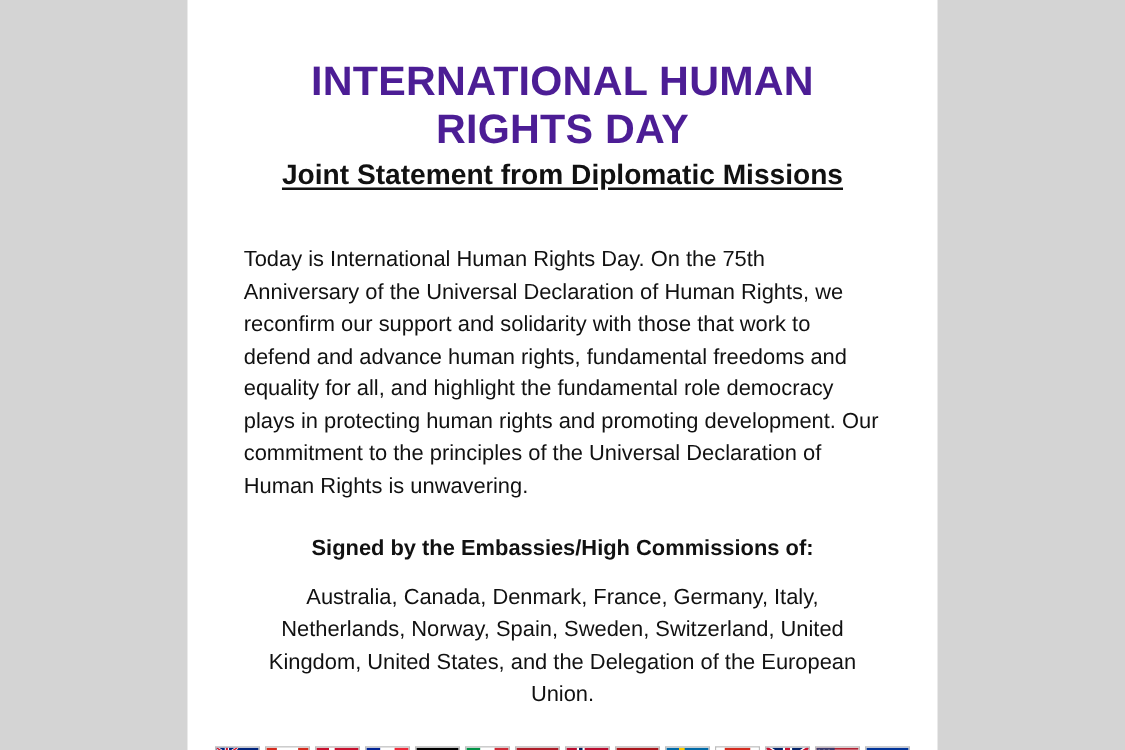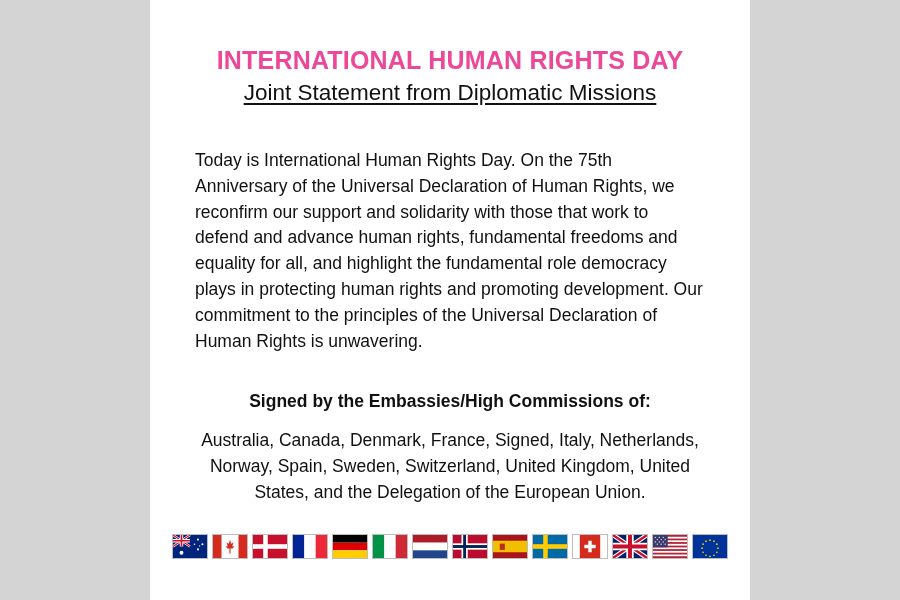--- a/index.html
+++ b/index.html
@@ -24,52 +24,52 @@
     width: 600px;
     height: 600px;
     background: #ffffff;
     box-sizing: border-box;
     padding: 34px 44px 0 44px;
     display: flex;
     flex-direction: column;
     align-items: center;
   }
   .title {
-    font-size: 25px;
+    font-size: 33px;
     font-weight: bold;
     letter-spacing: 0.2px;
-    color: #ec4899;
-    text-align: right;
+    color: #4c1d95;
+    text-align: center;
     line-height: 1.15;
     margin: 12px 0 4px 0;
   }
   .subtitle {
     font-size: 22.5px;
-    font-weight: normal;
+    font-weight: bold;
     color: #111111;
     text-align: right;
     text-decoration: underline;
     text-underline-offset: 3px;
     line-height: 1.2;
     margin: 0 0 8px 0;
   }
   .body-text {
     font-size: 17.5px;
     color: #111111;
     text-align: left;
     line-height: 1.48;
     margin-top: 34px;
     max-width: 510px;
   }
   .signed-heading {
     font-size: 17.5px;
     font-weight: bold;
     color: #111111;
     text-align: center;
-    margin-top: 36px;
+    margin-top: 26px;
   }
   .signatories {
     font-size: 17.5px;
     color: #111111;
     text-align: center;
     line-height: 1.48;
     margin-top: 16px;
     max-width: 505px;
   }
   .flags {
@@ -98,21 +98,21 @@
   <div class="sheet">
 
     <div class="title">INTERNATIONAL HUMAN RIGHTS DAY</div>
 
     <div class="subtitle">Joint Statement from Diplomatic Missions</div>
 
     <div class="body-text">Today is International Human Rights Day. On the 75th Anniversary of the Universal Declaration of Human Rights, we reconfirm our support and solidarity with those that work to defend and advance human rights, fundamental freedoms and equality for all, and highlight the fundamental role democracy plays in protecting human rights and promoting development.  Our commitment to the principles of the Universal Declaration of Human Rights is unwavering.</div>
 
     <div class="signed-heading">Signed by the Embassies/High Commissions of:</div>
 
-    <div class="signatories">Australia, Canada, Denmark, France, Signed, Italy, Netherlands, Norway, Spain, Sweden, Switzerland, United Kingdom, United States, and the Delegation of the European Union.</div>
+    <div class="signatories">Australia, Canada, Denmark, France, Germany, Italy, Netherlands, Norway, Spain, Sweden, Switzerland, United Kingdom, United States, and the Delegation of the European Union.</div>
 
     <div class="flags">
 
       <span class="flag">
         <svg viewBox="0 0 60 40" preserveAspectRatio="none">
           <rect width="60" height="40" fill="#00247d"></rect>
           <g>
             <rect width="30" height="20" fill="#00247d"></rect>
             <path d="M0,0 L30,20 M30,0 L0,20" stroke="#fff" stroke-width="4"></path>
             <path d="M0,0 L30,20 M30,0 L0,20" stroke="#cf142b" stroke-width="2"></path>

